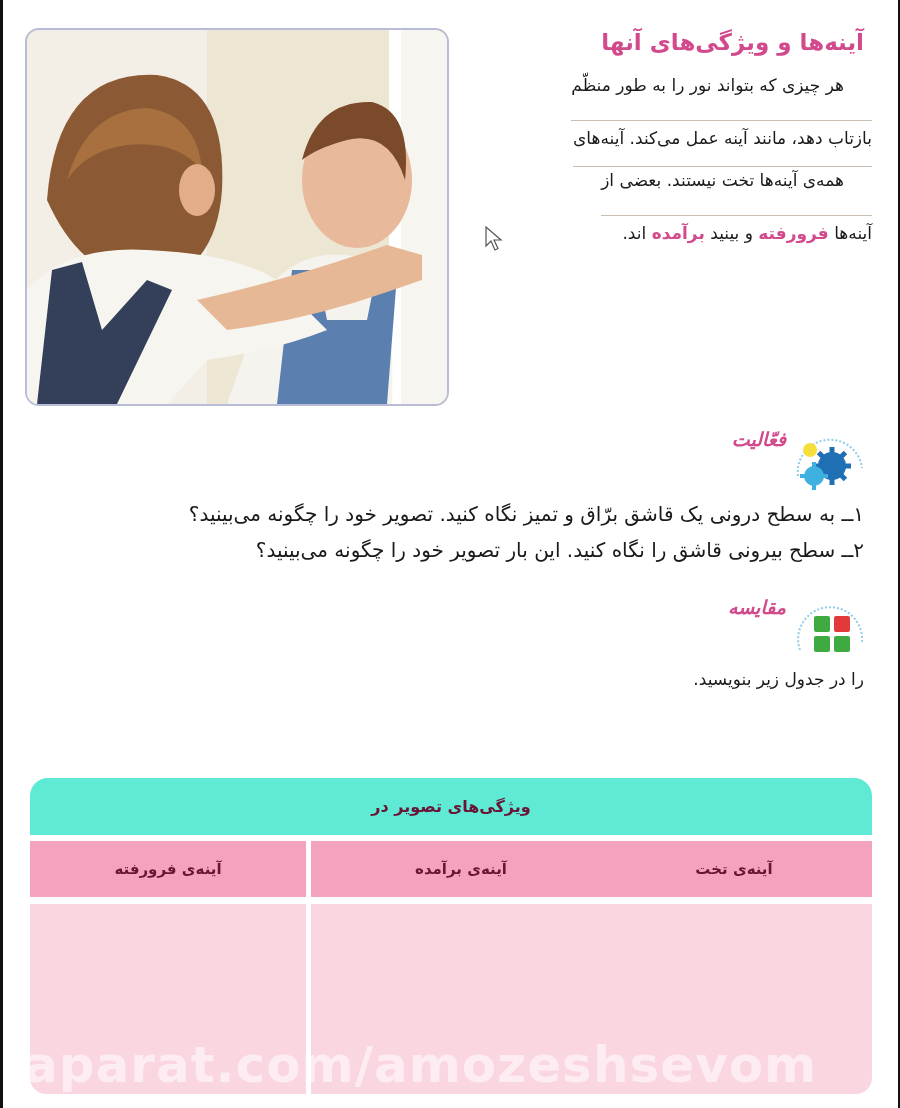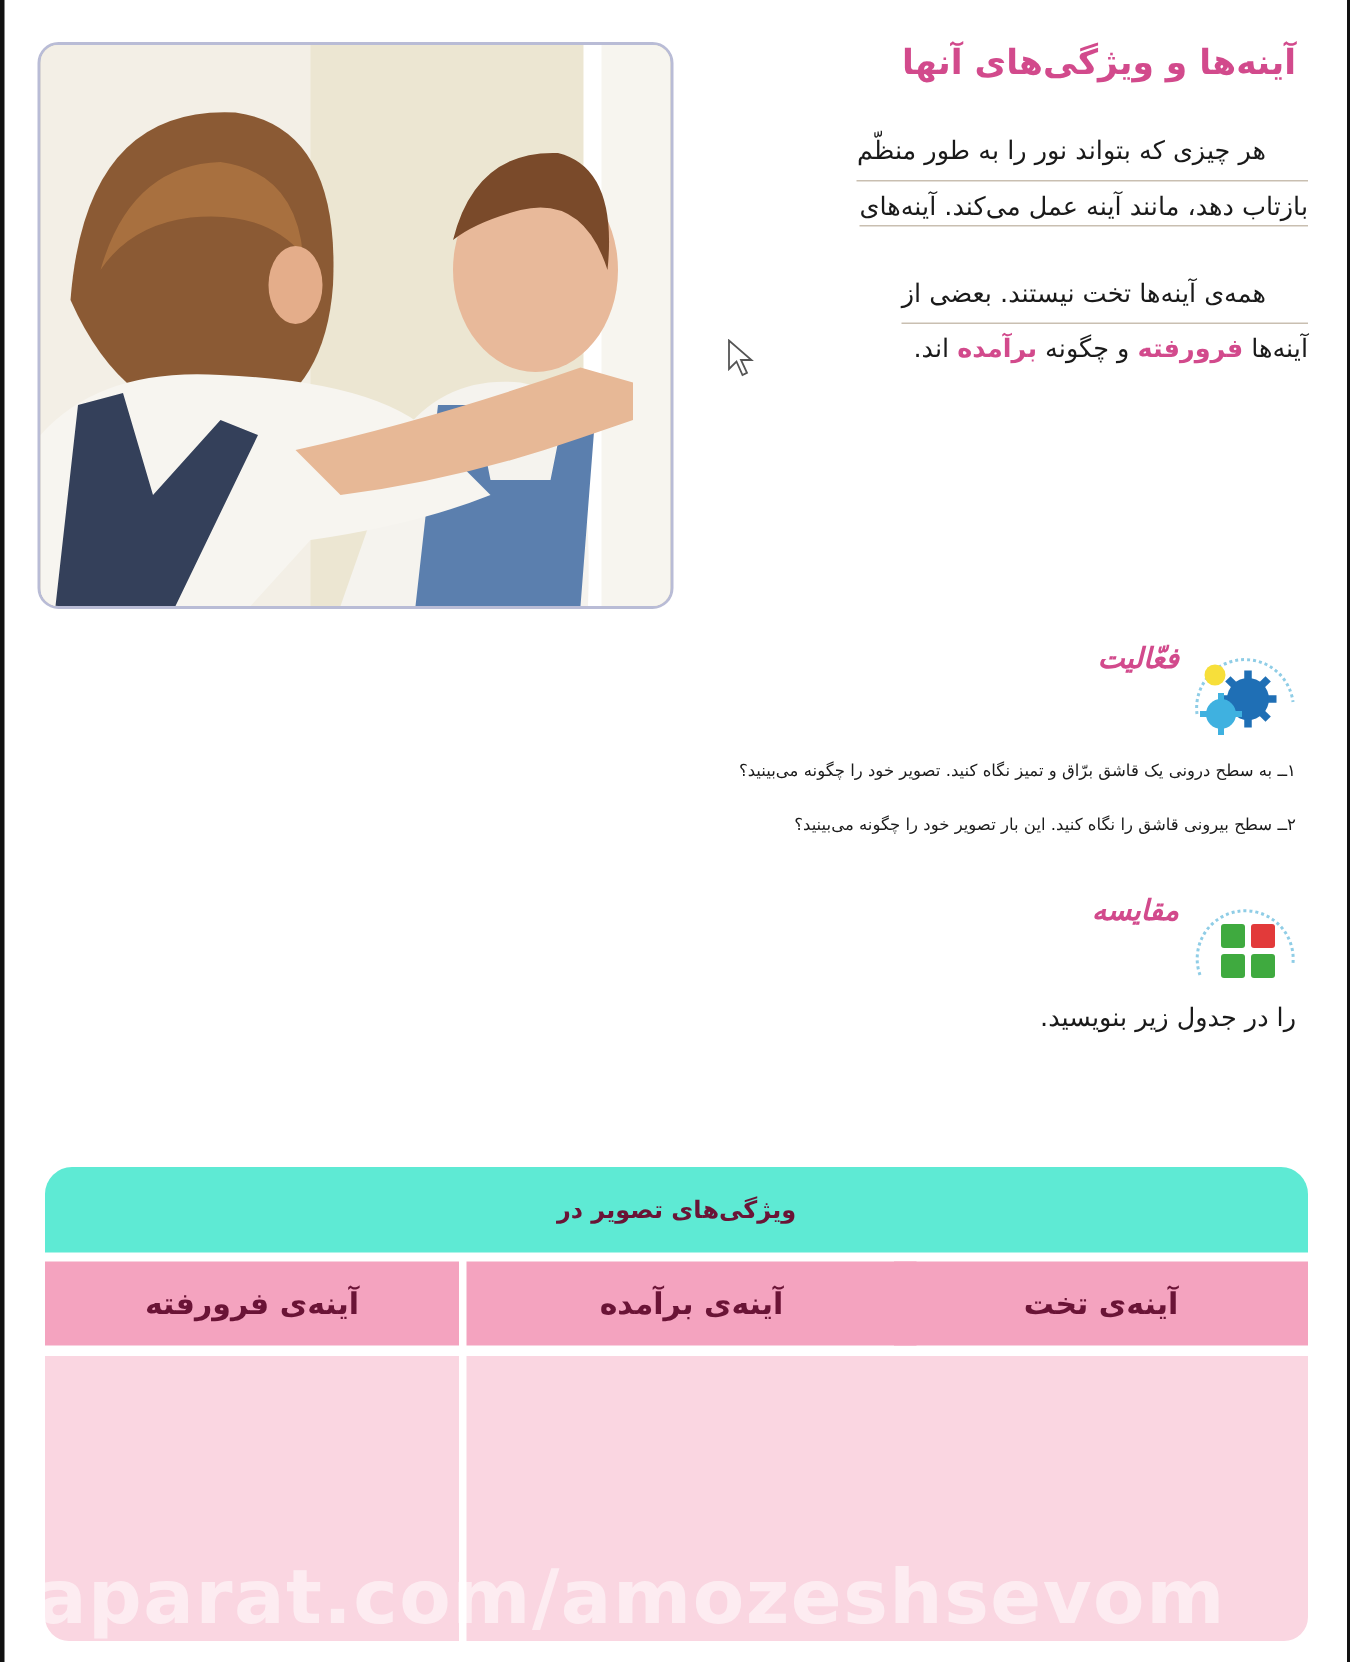--- a/index.html
+++ b/index.html
@@ -17,52 +17,52 @@
       position: absolute; left: 25px; top: 28px; width: 420px; height: 374px;
       border: 2px solid #b9bcd6; border-radius: 14px; overflow: hidden;
       background: #e9e3cf;
     }
     .photo svg { display: block; }
 
     
     .intro { position: absolute; right: 28px; top: 22px; width: 410px; direction: rtl; text-align: right; }
     .section-title { font-size: 23px; font-weight: bold; color: #d24a8c; margin: 0 8px 6px 0; line-height: 40px; }
     .intro-para { font-size: 17px; line-height: 34px; margin: 0; }
-    .intro-para .ul { border-bottom: 1.5px solid #c9bfb1; padding-bottom: 2px; margin-top: 16px; }
+    .intro-para .ul { border-bottom: 1.5px solid #c9bfb1; padding-bottom: 18px; }
     .hl { color: #d24a8c; font-weight: bold; }
     .p2 { margin-top: 8px; }
     .indent { padding-right: 28px; display: inline-block; }
 
     .cursor { position: absolute; left: 484px; top: 226px; width: 20px; height: 26px; }
 
     
     .badge-row { position: absolute; right: 30px; height: 70px; display: flex; align-items: flex-start; direction: rtl; font-style: italic; }
     .badge-icon { width: 80px; height: 70px; position: relative; }
     .badge-label { font-size: 19px; font-weight: bold; color: #d24a8c; margin-right: 4px; }
     .activity-row { top: 428px; }
     .compare-row { top: 596px; }
 
-    .activity-list { position: absolute; right: 36px; top: 496px; width: 820px; direction: rtl; text-align: right; font-size: 11px; line-height: 36px; }
+    .activity-list { position: absolute; right: 36px; top: 496px; width: 820px; direction: rtl; text-align: right; font-size: 20px; line-height: 36px; }
     .activity-list p { margin: 0; }
 
     .compare-text { position: absolute; right: 36px; top: 660px; width: 840px; direction: rtl; text-align: right; font-size: 17px; line-height: 38px; }
     .compare-text p { margin: 0; }
     .compare-text .first { padding-right: 22px; }
 
     
     .table-wrap { position: absolute; left: 30px; top: 778px; width: 842px; height: 318px; }
     .tbl-title {
       position: absolute; left: 0; top: 0; width: 842px; height: 57px;
       background: #5eead4; border-radius: 18px 18px 0 0;
       display: flex; align-items: center; justify-content: center;
       font-size: 16px; font-weight: bold; color: #6a1436; direction: rtl;
     }
     .tbl-head { position: absolute; top: 63px; height: 56px; background: #f4a3bf;
       display: flex; align-items: center; justify-content: center;
-      font-size: 20px; font-weight: bold; color: #6a1436; direction: rtl; }
+      font-size: 15px; font-weight: bold; color: #6a1436; direction: rtl; }
     .tbl-body { position: absolute; top: 126px; height: 190px; background: #fad6e1; }
     .c1 { left: 0; width: 276px; }
     .c2 { left: 281px; width: 300px; }
     .c3 { left: 566px; width: 276px; }
     .tbl-body.c1 { border-radius: 0 0 0 16px; }
     .tbl-body.c3 { border-radius: 0 0 16px 0; }
 
     .watermark {
       position: absolute; left: 24px; top: 1036px; font-size: 50px; font-weight: bold;
       color: rgba(255,255,255,0.55); letter-spacing: 1px; white-space: nowrap;
@@ -97,21 +97,21 @@
 </div>
 
 <div class="intro">
   <h1 class="section-title">آینه‌ها و ویژگی‌های آنها</h1>
   <p class="intro-para">
     <span class="ul indent">هر چیزی که بتواند نور را به طور منظّم</span><br>
     <span class="ul">بازتاب دهد، مانند آینه عمل می‌کند. آینه‌های</span><br>
   </p>
   <p class="intro-para p2">
     <span class="ul indent">همه‌ی آینه‌ها تخت نیستند. بعضی از</span><br>
-    <span><span>آینه‌ها </span><span class="hl">فرورفته</span><span> و چگونه </span><span class="hl">برآمده</span><span> اند.</span></span>
+    <span><span>آینه‌ها </span><span class="hl">فرورفته</span><span> و بینید </span><span class="hl">برآمده</span><span> اند.</span></span>
   </p>
 </div>
 
 <svg class="cursor" viewBox="0 0 20 26">
   <path d="M2 1 L2 20 L7 15 L11 24 L14 22.5 L10 14 L17 14 Z" fill="#ffffff" stroke="#555" stroke-width="1.2"></path>
 </svg>
 
 <div class="badge-row activity-row">
   <div class="badge-icon">
     <svg width="80" height="70" viewBox="0 0 80 70">

